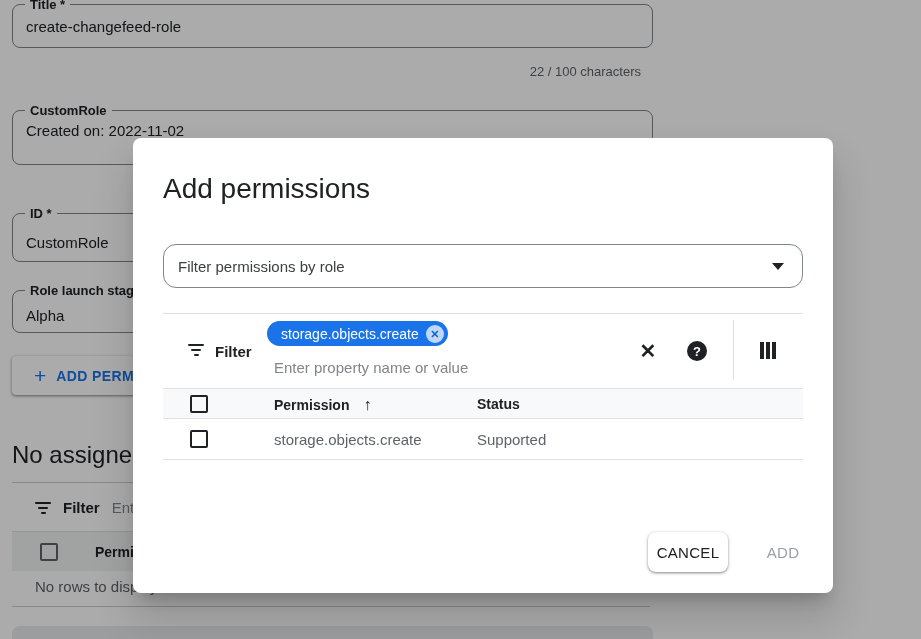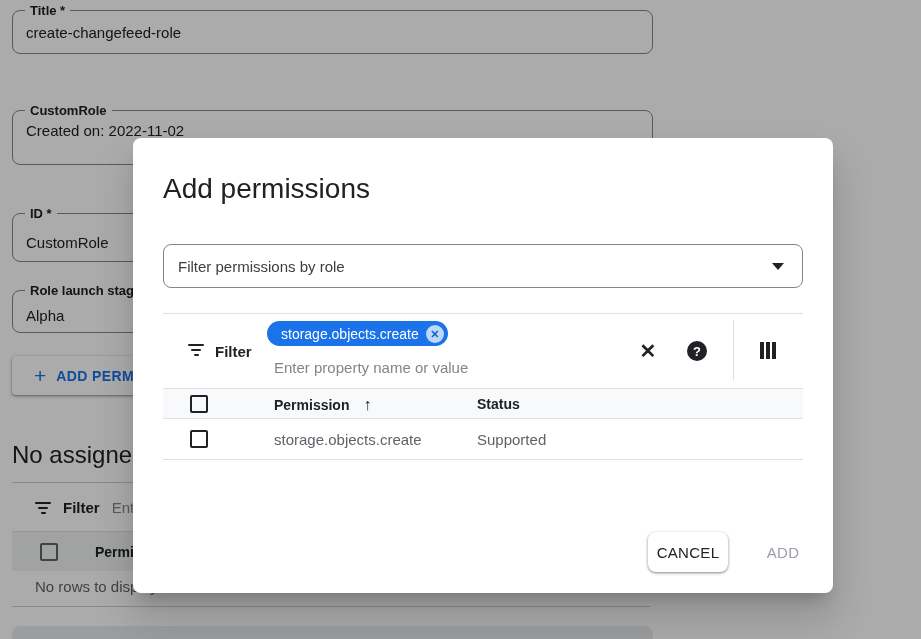--- a/index.html
+++ b/index.html
@@ -78,21 +78,21 @@
     position:absolute; left:133px; top:138px; width:700px; height:455px;
     background:#fff; border-radius:8px; z-index:20;
     box-shadow:0 11px 15px -7px rgba(0,0,0,.2), 0 24px 38px 3px rgba(0,0,0,.14);
   }
   .modal-title {
     position:absolute; left:30px; top:35px; font-size:28px; font-weight:400;
     color:var(--text-primary,#202124); white-space:nowrap;
   }
   .role-select {
     position:absolute; left:30px; top:106px; width:640px; height:44px;
-    border:1px solid var(--field-border,#80868b); border-radius:8px;
+    border:1px solid var(--field-border,#80868b); border-radius:13px;
     display:flex; align-items:center; padding:0 18px 0 14px; cursor:pointer; background:#fff;
   }
   .role-select .val { flex:1; font-size:15px; color:#3c4043; }
   .caret-down {
     width:0; height:0; border-left:6px solid transparent; border-right:6px solid transparent;
     border-top:7px solid #202124;
   }
   .toolbar-divider { position:absolute; left:30px; top:175px; width:640px; height:1px; background:var(--divider,#e0e0e0); }
 
   .m-filter-icon { position:absolute; left:55px; top:206px; color:var(--text-primary,#202124); }
@@ -150,24 +150,25 @@
     background:transparent; border:none;
     font-family:inherit; font-size:15px; font-weight:500; letter-spacing:.3px;
     color:#9aa0a6; cursor:default;
   }
 </style>
 </head>
 <body>
 
 <div id="stage">
 
-  <div class="field" style="left:12px; top:10px; width:641px; height:44px;">
+  <div class="field" style="left:12px; top:4px; width:641px; height:44px;">
     <span class="flabel">Title *</span>
     <span class="fvalue" style="top:13px;">create-changefeed-role</span>
   </div>
+  <div class="counter">22 / 100 characters</div>
 
   <div class="field" style="left:12px; top:110px; width:641px; height:55px;">
     <span class="flabel">CustomRole</span>
     <span class="fvalue" style="top:11px;">Created on: 2022-11-02</span>
   </div>
 
   <div class="field" style="left:12px; top:213px; width:641px; height:49px;">
     <span class="flabel">ID *</span>
     <span class="fvalue" style="top:20px;">CustomRole</span>
   </div>

